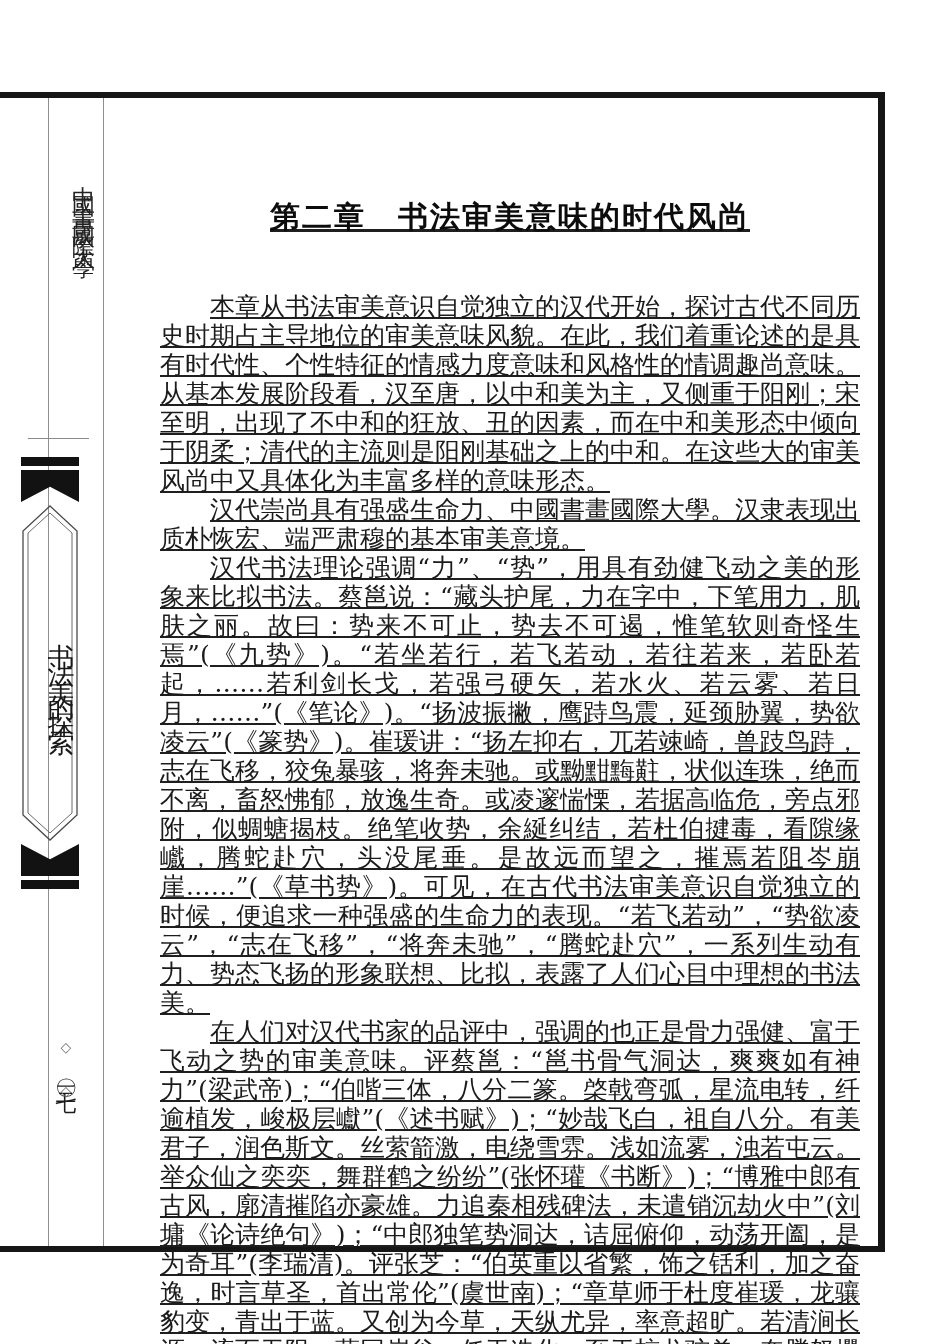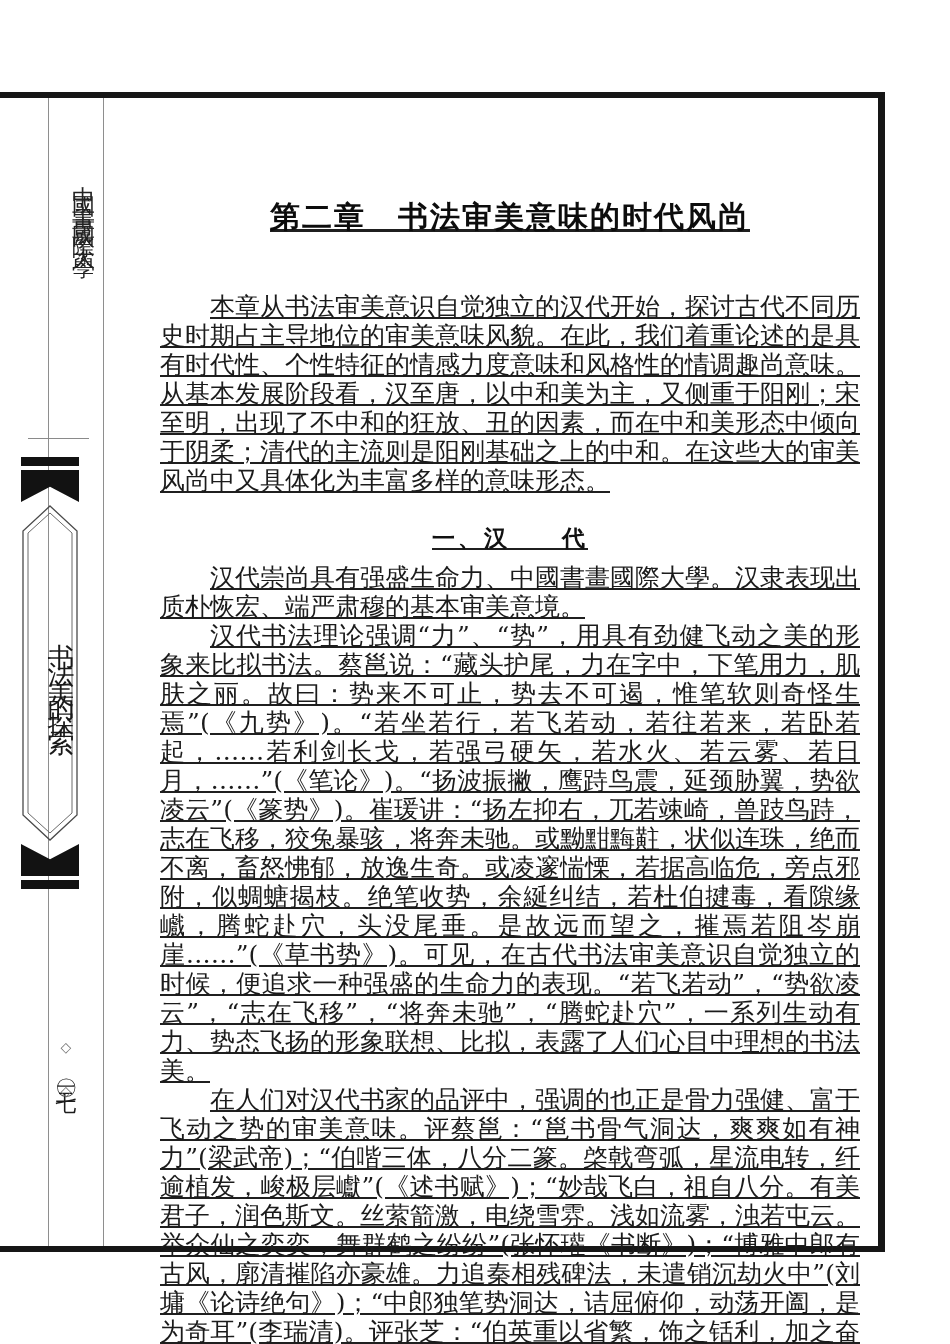--- a/index.html
+++ b/index.html
@@ -89,17 +89,16 @@
   </div>
   <div class="banner-ribbon-bottom"></div>
   <div class="banner-bar-b"></div>
 </div>
 
 <div class="folio"><span class="dia">◇</span><span>〇三七</span><span class="dia">◇</span></div>
 
 <div class="content">
   <h1 class="chapter-title">第二章　书法审美意味的时代风尚</h1>
   <p class="body-p intro">本章从书法审美意识自觉独立的汉代开始，探讨古代不同历史时期占主导地位的审美意味风貌。在此，我们着重论述的是具有时代性、个性特征的情感力度意味和风格性的情调趣尚意味。从基本发展阶段看，汉至唐，以中和美为主，又侧重于阳刚；宋至明，出现了不中和的狂放、丑的因素，而在中和美形态中倾向于阴柔；清代的主流则是阳刚基础之上的中和。在这些大的审美风尚中又具体化为丰富多样的意味形态。</p>
-  <h2 class="section-heading">一、汉　　代</h2>
   <p class="body-p">汉代崇尚具有强盛生命力、中國書畫國際大學。汉隶表现出质朴恢宏、端严肃穆的基本审美意境。</p>
   <p class="body-p">汉代书法理论强调“力”、“势”，用具有劲健飞动之美的形象来比拟书法。蔡邕说：“藏头护尾，力在字中，下笔用力，肌肤之丽。故曰：势来不可止，势去不可遏，惟笔软则奇怪生焉”(《九势》)。“若坐若行，若飞若动，若往若来，若卧若起，……若利剑长戈，若强弓硬矢，若水火、若云雾、若日月，……”(《笔论》)。“扬波振撇，鹰跱鸟震，延颈胁翼，势欲凌云”(《篆势》)。崔瑗讲：“扬左抑右，兀若竦崎，兽跂鸟跱，志在飞移，狡兔暴骇，将奔未驰。或黝黚黣黈，状似连珠，绝而不离，畜怒怫郁，放逸生奇。或凌邃惴慄，若据高临危，旁点邪附，似蜩螗揭枝。绝笔收势，余綖纠结，若杜伯揵毒，看隙缘巇，腾蛇赴穴，头没尾垂。是故远而望之，摧焉若阻岑崩崖……”(《草书势》)。可见，在古代书法审美意识自觉独立的时候，便追求一种强盛的生命力的表现。“若飞若动”，“势欲凌云”，“志在飞移”，“将奔未驰”，“腾蛇赴穴”，一系列生动有力、势态飞扬的形象联想、比拟，表露了人们心目中理想的书法美。</p>
   <p class="body-p">在人们对汉代书家的品评中，强调的也正是骨力强健、富于飞动之势的审美意味。评蔡邕：“邕书骨气洞达，爽爽如有神力”(梁武帝)；“伯喈三体，八分二篆。棨戟弯弧，星流电转，纤逾植发，峻极层巘”(《述书赋》)；“妙哉飞白，祖自八分。有美君子，润色斯文。丝萦箭激，电绕雪雰。浅如流雾，浊若屯云。举众仙之奕奕，舞群鹤之纷纷”(张怀瓘《书断》)；“博雅中郎有古风，廓清摧陷亦豪雄。力追秦相残碑法，未遣销沉劫火中”(刘墉《论诗绝句》)；“中郎独笔势洞达，诘屈俯仰，动荡开阖，是为奇耳”(李瑞清)。评张芝：“伯英重以省繁，饰之铦利，加之奋逸，时言草圣，首出常伦”(虞世南)；“章草师于杜度崔瑗，龙骧豹变，青出于蓝。又创为今草，天纵尤异，率意超旷。若清涧长源，流而无限，萦回岸谷，任于造化。至于蛟龙骇兽，奔腾怒攫之势，心手随变，窈冥不知其所以然也。……章则劲骨天纵，草则变化无方”(张怀瓘《书断》)。评史游：“章草者，史游所作也。此乃存字之梗概，损隶之规矩。纵任奔逸，赴速急就。因草创之义，谓之草书。赞曰：史游制草，始务急就。婉若回鸾，攫如搏兽。迟回缣简，势欲飞透”(《书断》)。评杜操：“杜氏杰有骨力，而字画微瘦，若霜林无叶，瀑</p>
 </div>
 
 </body></html>

